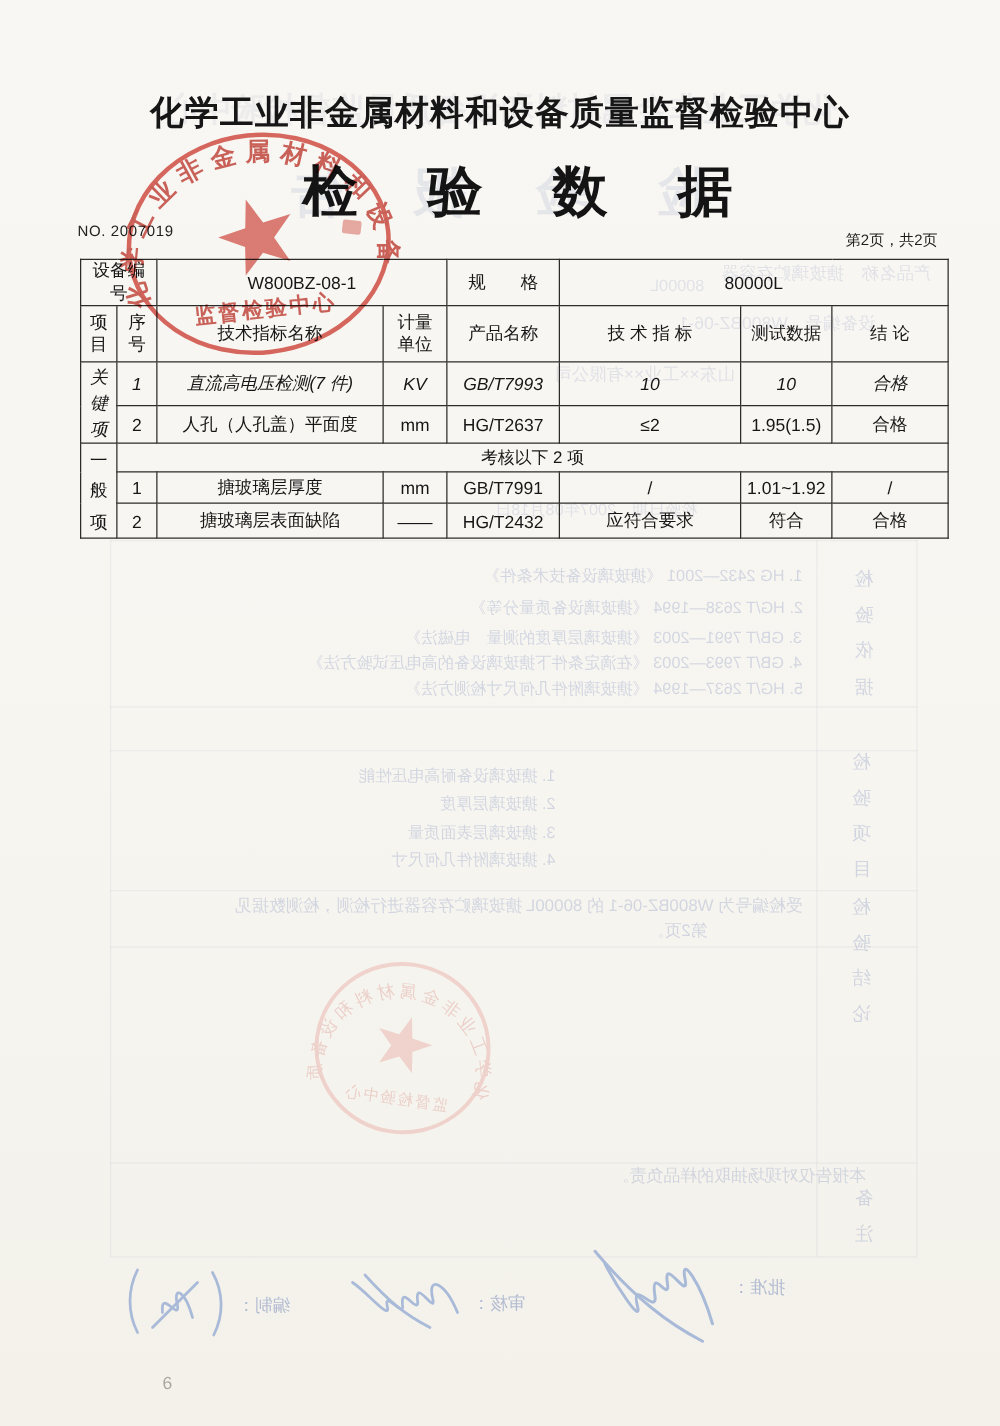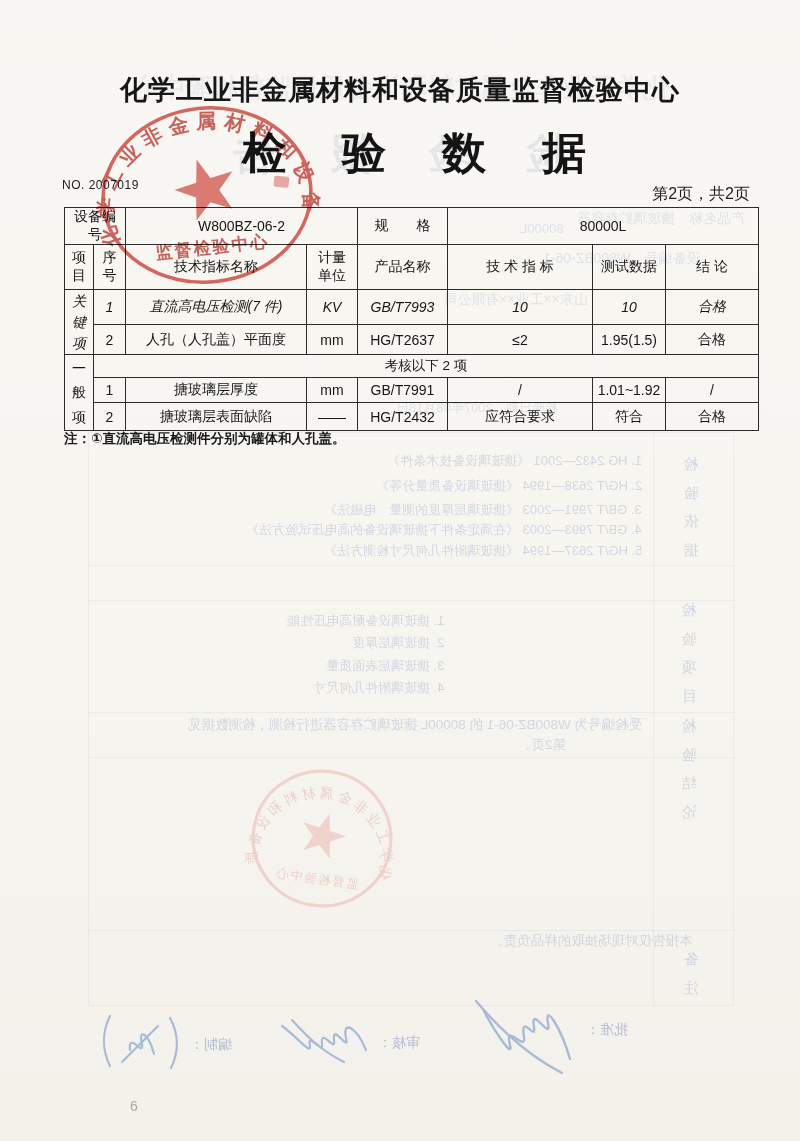--- a/index.html
+++ b/index.html
@@ -21,21 +21,21 @@
     color:#97a5c9;opacity:.12;transform:scaleX(-1);}
   .sig-group{position:absolute;display:flex;align-items:flex-start;gap:6px;transform:scaleX(-1);opacity:.55;}
   .sig-label{font-size:14px;color:#7d8fbd;margin-top:26px;}
   .sig-svg{overflow:visible;}
   
   .org-title{position:absolute;top:72px;left:0;right:0;text-align:center;
     font-size:27px;font-weight:700;letter-spacing:1px;color:#161616;}
   .doc-title{position:absolute;top:124px;left:0;right:0;display:flex;justify-content:center;
     gap:56px;font-size:44px;font-weight:700;color:#141414;transform:translateX(14px);}
   .report-no{position:absolute;left:62px;top:178px;font-size:12px;letter-spacing:.5px;color:#222;}
-  .page-ind{position:absolute;right:50px;top:184px;font-size:16px;color:#1d1d1d;}
+  .page-ind{position:absolute;right:50px;top:184px;font-size:12px;color:#1d1d1d;}
   table.main{position:absolute;left:64px;top:207px;width:694px;border-collapse:collapse;
     table-layout:fixed;font-size:14px;color:#161616;}
   table.main td,table.main th{border:1px solid #2e2c2a;padding:0 3px;font-weight:normal;
     text-align:center;overflow:hidden;}
   tr.r-info{height:32px;padding-left:33px;}
   tr.r-head{height:45px;}
   tr.r1{height:35px;font-style:italic;} tr.r2{height:30px;}
   tr.r-merge{height:23px;}
   tr.r3{height:25px;} tr.r4{height:28px;}
   td.vlab{word-break:break-all;line-height:1.5;padding:0 6px;}
@@ -158,21 +158,21 @@
         <col style="width:181px">
         <col style="width:51px">
       <col style="width:90px">
         <col style="width:145px">
         <col style="width:73px">
         <col style="width:93px">
     </colgroup>
     <tbody>
         <tr class="r-info">
       <td colspan="2">设备编号</td>
-      <td colspan="2" class="val-left">W800BZ-06-2</td>
+      <td colspan="2" class="val-left">W800BZ-08-1</td>
       <td>规　　格</td>
       <td colspan="3" class="val-left">80000L</td>
     </tr>
     <tr class="r-head">
       <th class="vlab">项目</th>
       <th class="vlab">序号</th>
       <th>技术指标名称</th>
       <th class="vlab" style="padding:0 5px;">计量单位</th>
       <th>产品名称</th>
       <th>技 术 指 标</th>
@@ -216,21 +216,20 @@
       <td class="name">搪玻璃层表面缺陷</td>
       <td>——</td>
       <td class="method">HG/T2432</td>
       <td>应符合要求</td>
       <td>符合</td>
       <td>合格</td>
     </tr>
   </tbody>
     </table>
 
-  <div class="note">注：①直流高电压检测件分别为罐体和人孔盖。</div>
 
   <svg class="stamp" width="230" height="190" viewBox="0 0 230 190">
     <g opacity="0.82">
       <ellipse cx="115" cy="95" rx="104" ry="87" fill="none" stroke="#d34a40" stroke-width="3.6"></ellipse>
       <path d="M0,-32 L7.5,-10.2 L30.4,-9.9 L12.2,3.9 L18.8,25.9 L0,12.8 L-18.8,25.9 L-12.2,3.9 L-30.4,-9.9 L-7.5,-10.2 Z" transform="translate(115,90) rotate(-12)" fill="#d34a40" opacity="0.85"></path>
       <defs>
           <path id="farc" d="M 26,138 A 96,80 0 1 1 204,138" fill="none"></path>
         </defs>
       <text font-size="20" font-weight="bold" fill="#c4423a" letter-spacing="7">
         <textPath href="#farc" startOffset="4">化学工业非金属材料和设备质量</textPath>

